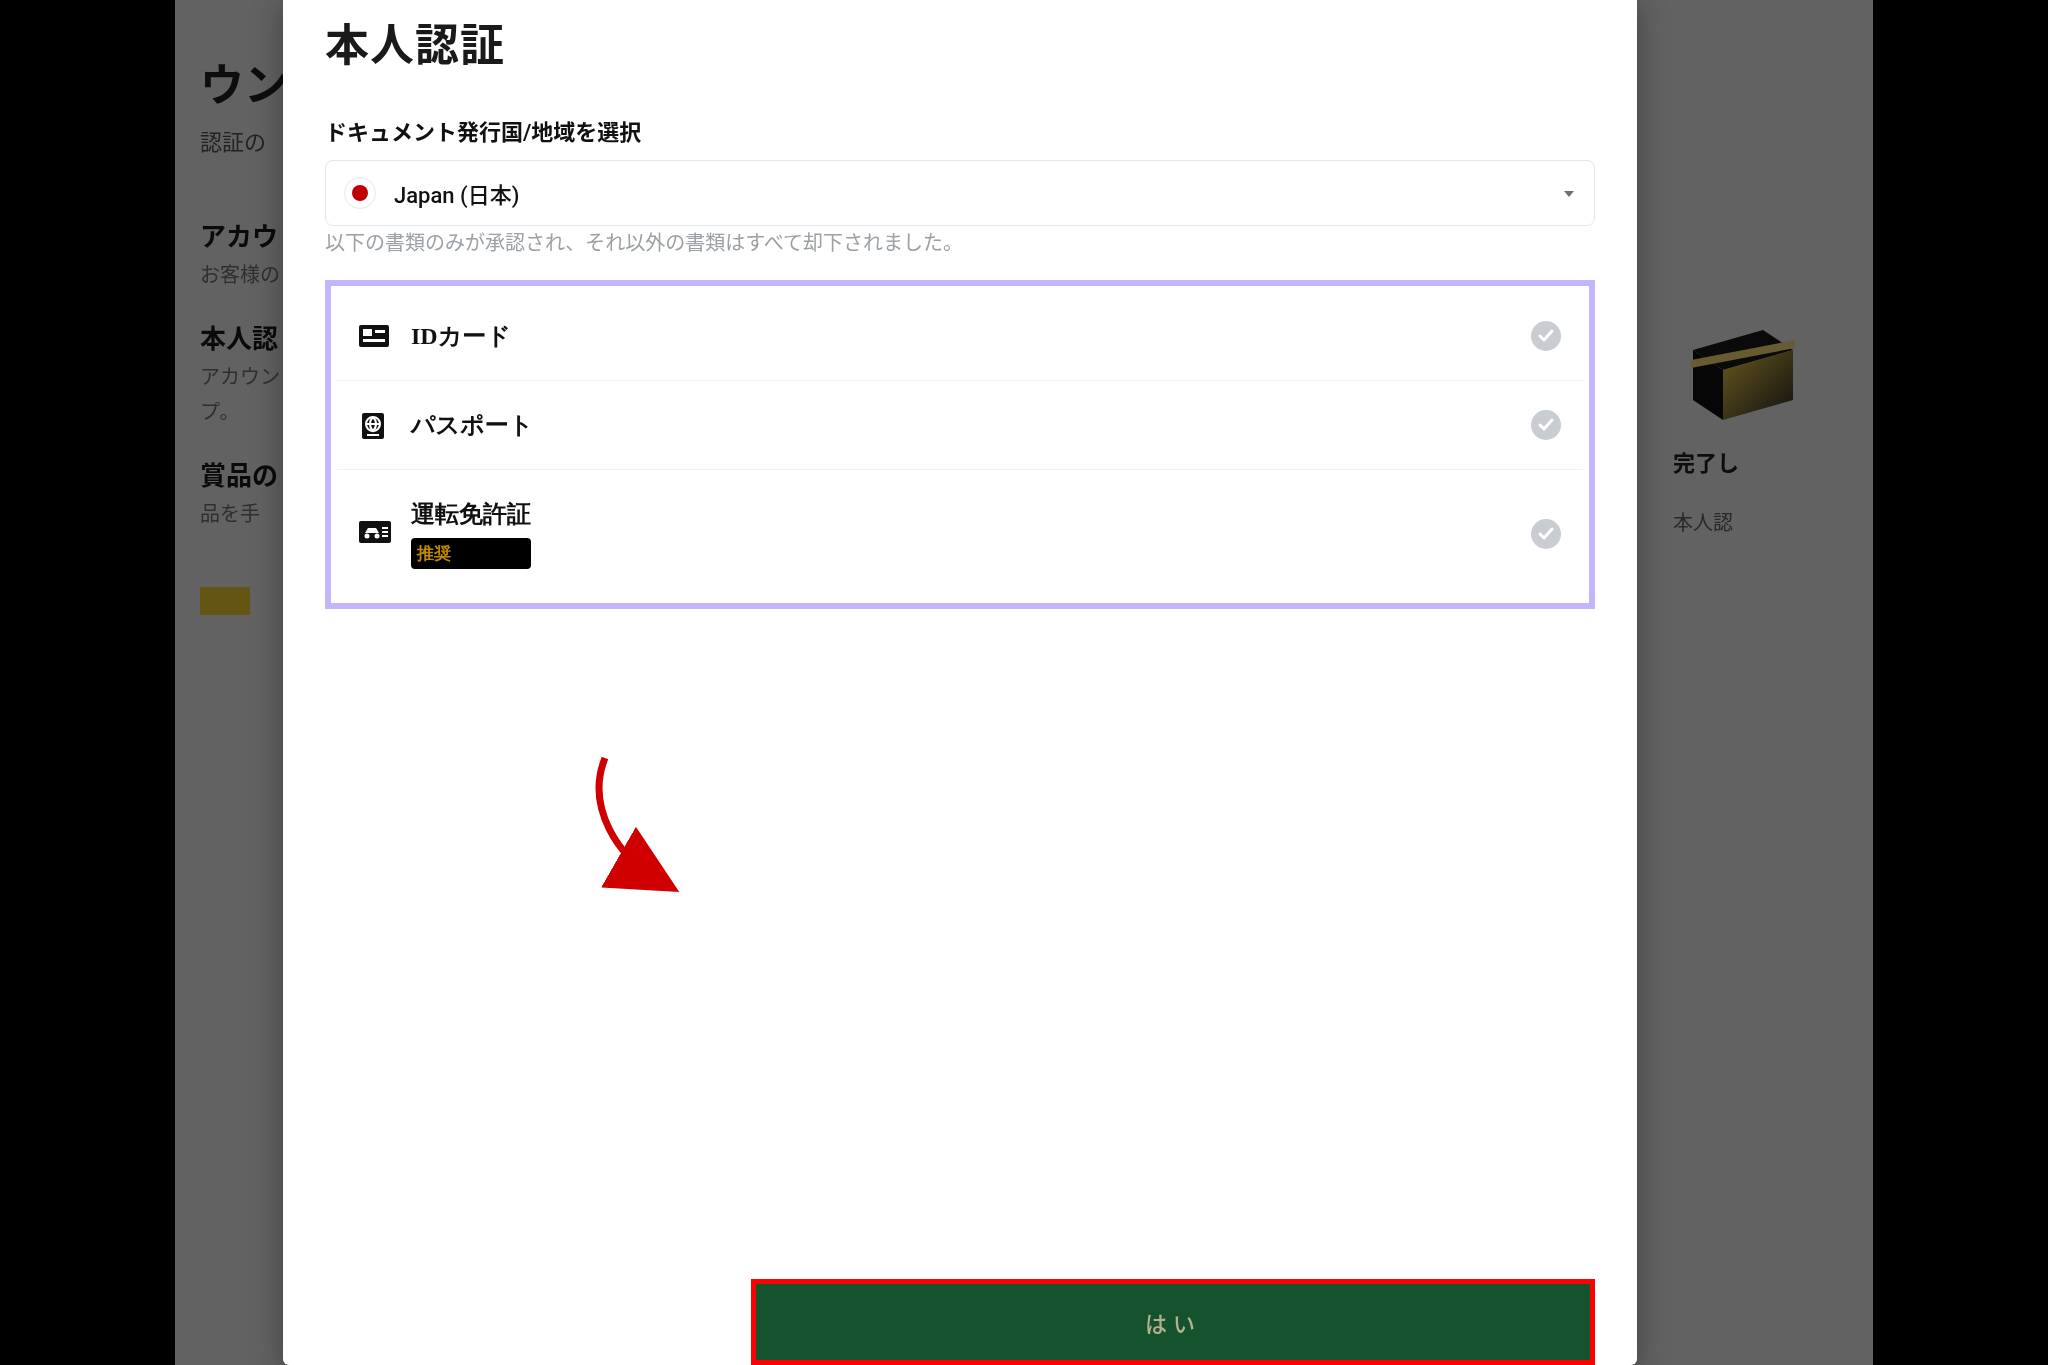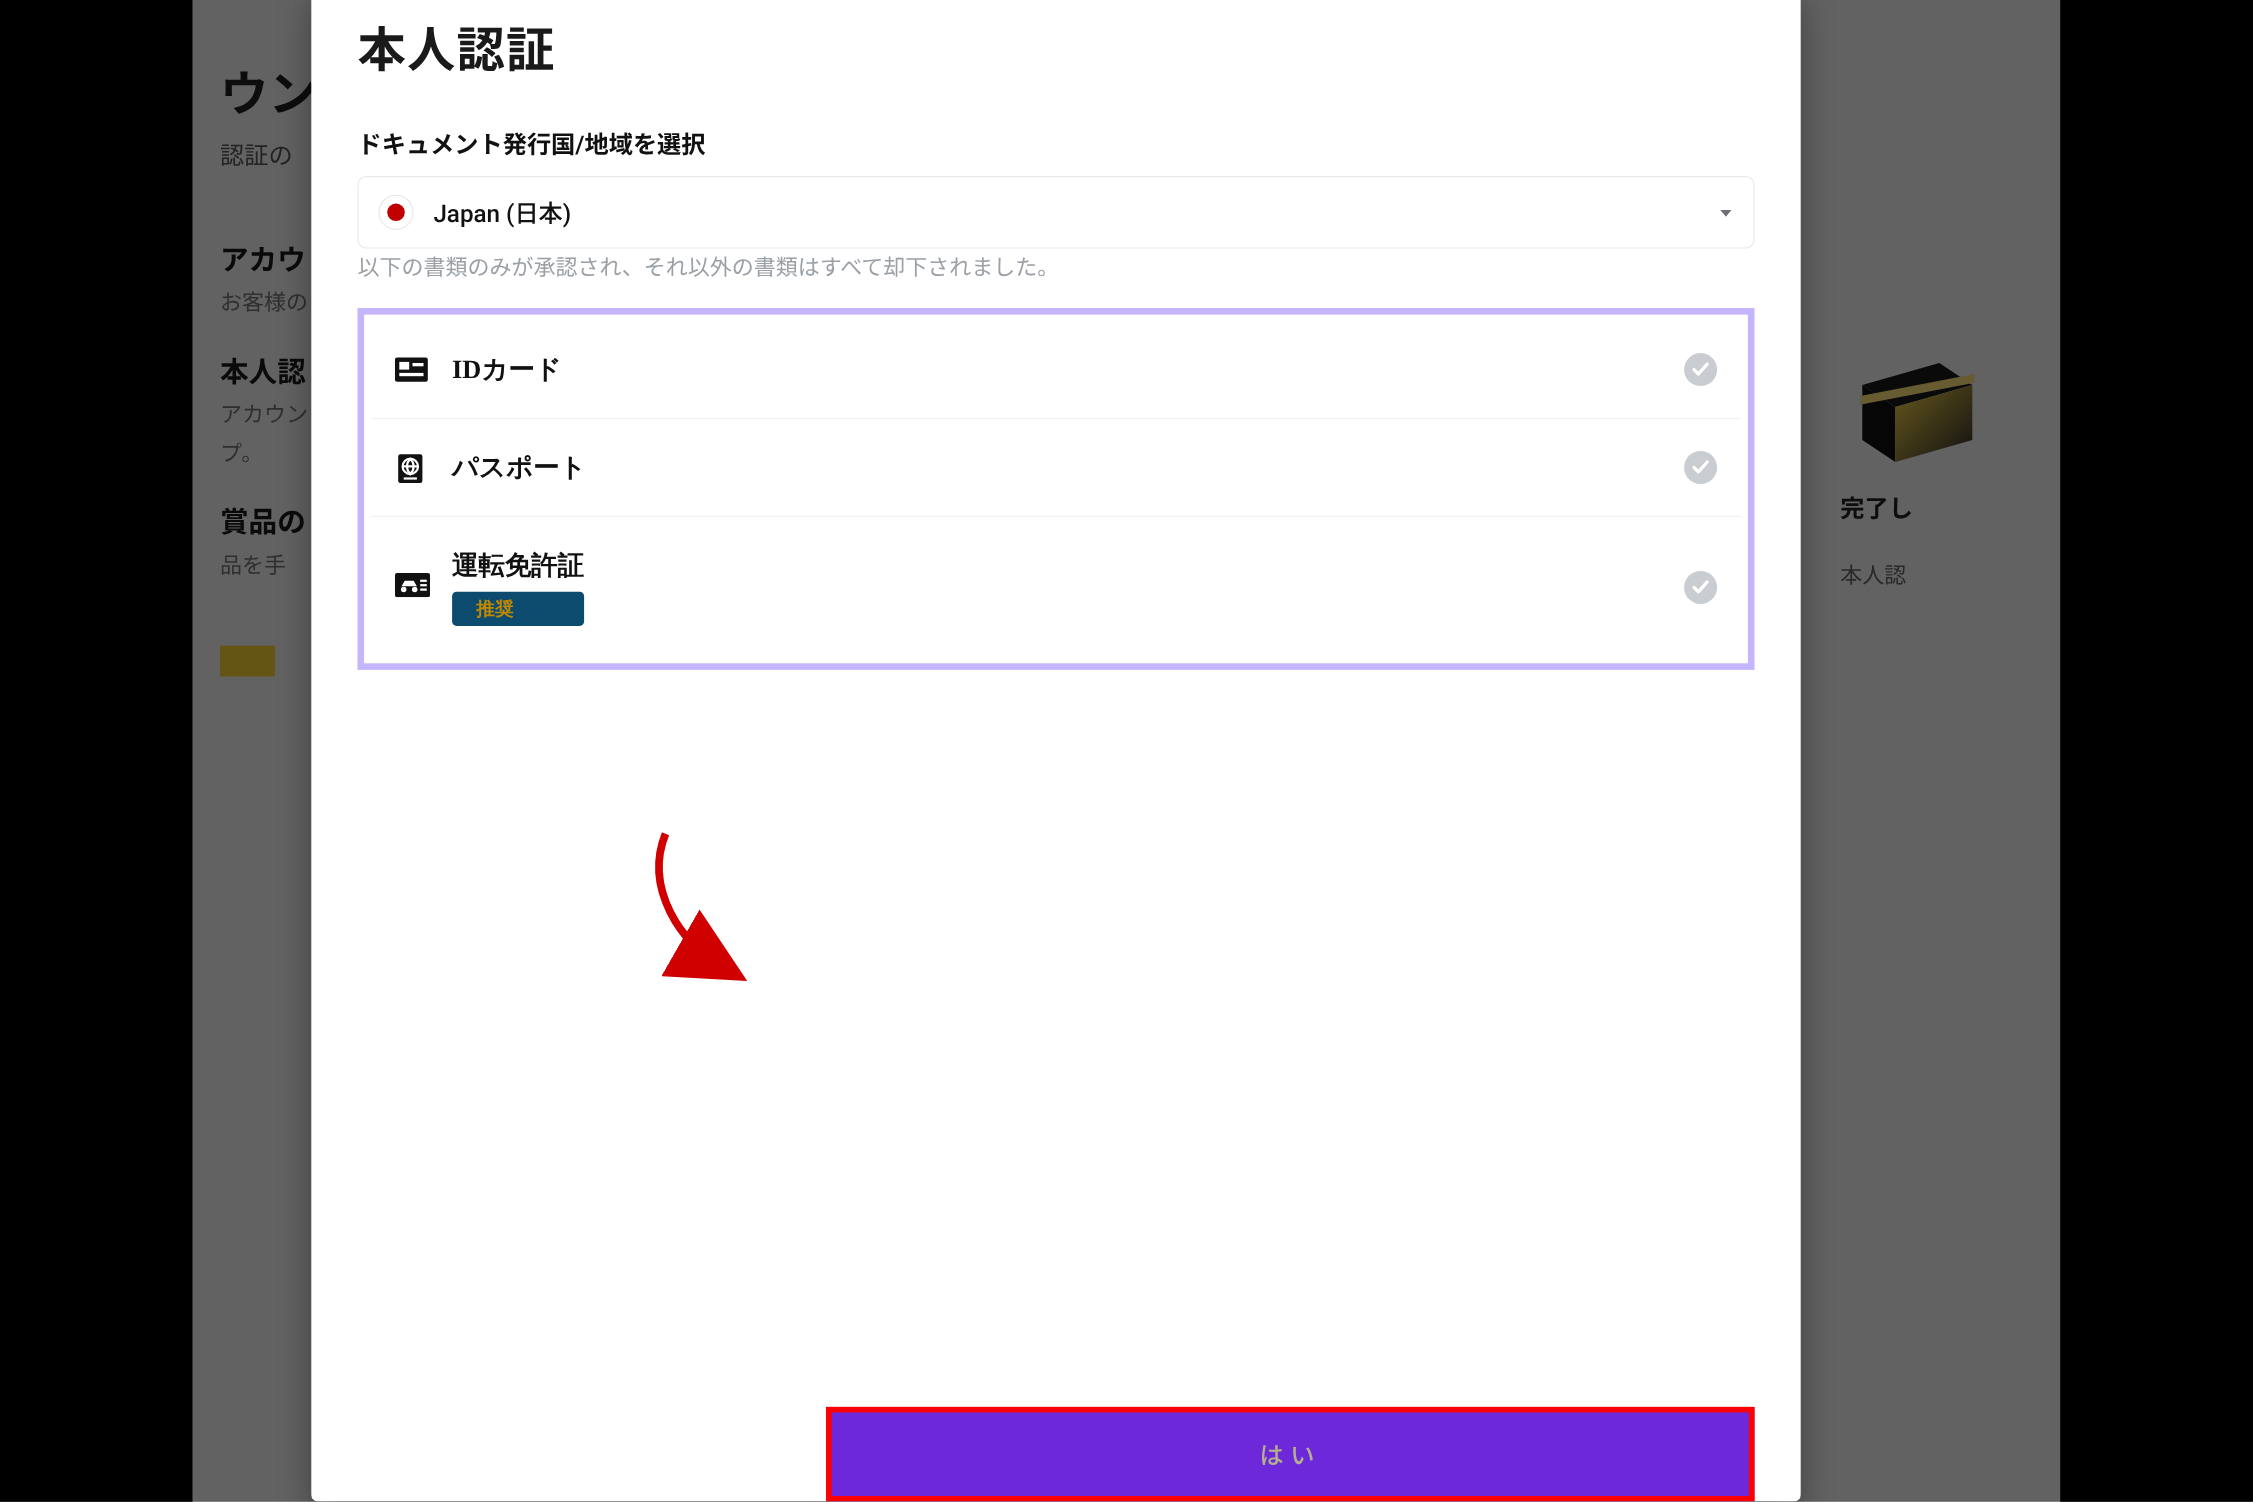--- a/index.html
+++ b/index.html
@@ -207,25 +207,25 @@
       margin-right: 22px;
       flex-shrink: 0;
     }
     .doc-label {
       font-size: 24px;
       font-weight: 600;
       color: #111;
     }
     .doc-badge {
       display: inline-block;
-      background: #0c4a6e;
+      background: #000000;
       color: #c08a00;
       font-size: 17px;
       font-weight: 600;
-      padding: 4px 22px;
+      padding: 4px 6px;
       border-radius: 4px;
       margin-top: 8px;
     }
     .doc-col {
       display: flex;
       flex-direction: column;
     }
     .check {
       position: absolute;
       right: 22px;
@@ -241,21 +241,21 @@
     }
 
     .confirm-wrap {
       position: absolute;
       left: 468px;
       right: 42px;
       bottom: 0;
     }
     .confirm-btn {
       width: 100%;
-      background: #6d28d9;
+      background: #14532d;
       color: #b5b08e;
       border: 5px solid #ff0000;
       padding: 22px 0;
       text-align: center;
       font-size: 22px;
       font-weight: 500;
       letter-spacing: 6px;
       box-sizing: border-box;
     }
 

